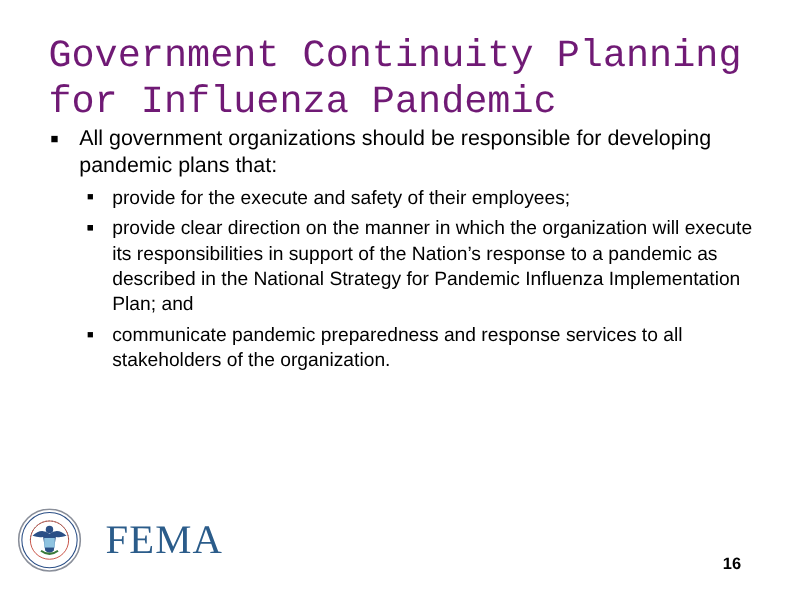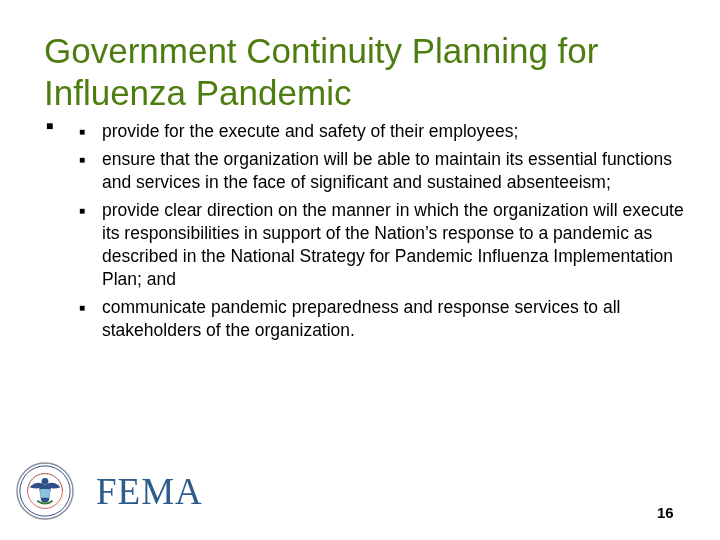--- a/index.html
+++ b/index.html
@@ -1,20 +1,20 @@
 <!DOCTYPE html>
 <html><head>
 <meta charset="utf-8">
 <style>
   html, body { margin: 0; padding: 0; }
   body { width: 720px; height: 540px; background: #ffffff; position: relative; overflow: hidden; }
   .title {
     position: absolute; left: 44px; top: 30px; width: 640px;
-    font-family: Liberation Sans, sans-serif; font-size: 35px; line-height: 42px;
-    color: #4d7c0f; margin: 0; font-weight: normal;
+    font-family: Liberation Mono, monospace; font-size: 35px; line-height: 42px;
+    color: #701a75; margin: 0; font-weight: normal;
   }
   .content {
     position: absolute; left: 46px; top: 114px; width: 650px;
     font-family: "Liberation Sans", sans-serif; color: #000;
   }
   .l1 { position: relative; padding-left: 26px; font-size: 19.5px; line-height: 24px; margin: 0 0 6px 0; }
   .l1 .b { position: absolute; left: 0; top: 0; font-size: 12px; }
   .sub { margin: 0; padding: 0; list-style: none; }
   .l2 { position: relative; margin-left: 33px; padding-left: 23px; font-size: 17.5px; line-height: 23px; margin-bottom: 5px; }
   .l2 .b { position: absolute; left: 0; top: 0; font-size: 10px; }
@@ -24,29 +24,29 @@
   .page-num { position: absolute; left: 657px; top: 504px; font-family: "Liberation Sans", sans-serif; font-weight: bold; font-size: 15px; color: #000; }
 </style>
 </head>
 <body>
 
 <h1 class="title">Government Continuity Planning for Influenza Pandemic</h1>
 
 <div class="content">
   <p class="l1">
     <span class="b">■</span>
+    <span>All government organizations should be responsible for developing pandemic plans that:</span>
   </p>
   <ul class="sub">
     <li class="l2">
       <span class="b">■</span>
       <span>provide for the execute and safety of their employees;</span>
     </li>
     <li class="l2">
       <span class="b">■</span>
-      <span>ensure that the organization will be able to maintain its essential functions and services in the face of significant and sustained absenteeism;</span>
     </li>
     <li class="l2">
       <span class="b">■</span>
       <span>provide clear direction on the manner in which the organization will execute its responsibilities in support of the Nation’s response to a pandemic as described in the National Strategy for Pandemic Influenza Implementation Plan; and</span>
     </li>
     <li class="l2">
       <span class="b">■</span>
       <span>communicate pandemic preparedness and response services to all stakeholders of the organization.</span>
     </li>
   </ul>

